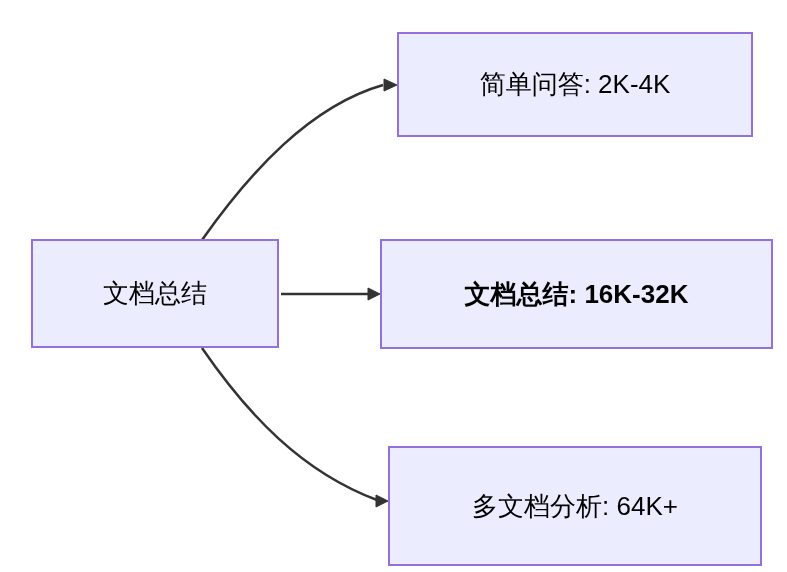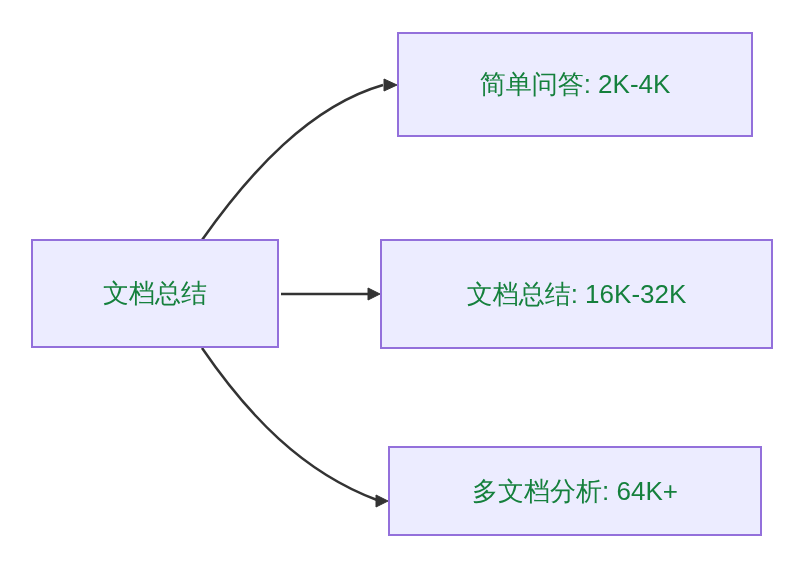--- a/index.html
+++ b/index.html
@@ -28,32 +28,32 @@
   }
   .edges polygon {
     stroke: #333333;
     stroke-width: 1;
   }
   .node {
     position: absolute;
     box-sizing: border-box;
     background: #ECECFF;
     border: 2.5px solid #9370DB;
-    color: #15803d;
+    color: #000000;
     font-size: 26px;
     display: flex;
     align-items: center;
     justify-content: center;
     text-align: center;
     white-space: nowrap;
   }
   .node-root   { left: 31px;  top: 239px; width: 248px; height: 109px; }
   .node-top    { left: 397px; top: 32px;  width: 356px; height: 105px; }
-  .node-middle { left: 380px; top: 239px; width: 393px; height: 110px; }
-  .node-bottom { left: 388px; top: 446px; width: 374px; height: 90px; }
+  .node-middle { left: 380px; top: 239px; width: 393px; height: 110px; font-weight: bold; }
+  .node-bottom { left: 388px; top: 446px; width: 374px; height: 120px; }
 </style>
 </head>
 <body>
 
 <div class="canvas">
 
   <svg class="edges" viewBox="0 0 787 572" xmlns="http://www.w3.org/2000/svg">
 
     <g>
       <path d="M202,240 C250,172 310,106 383,85" stroke="#333333"></path>

